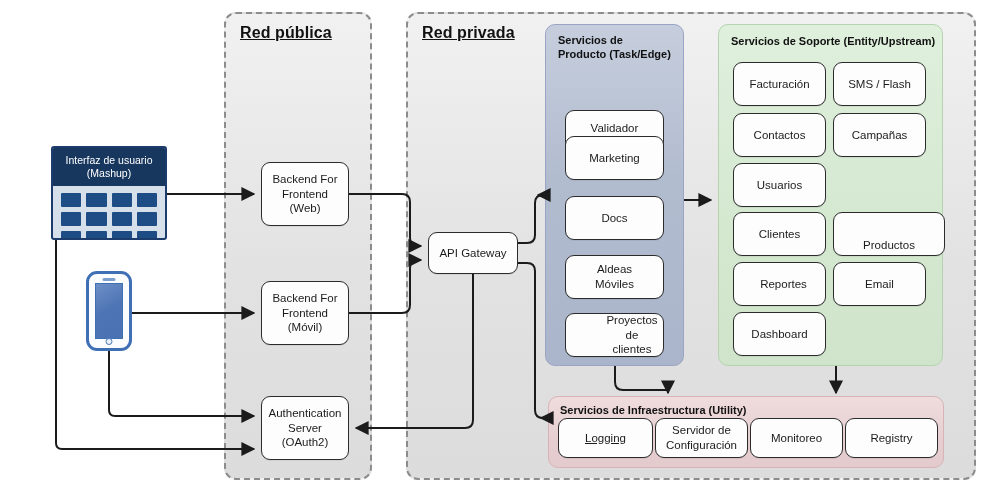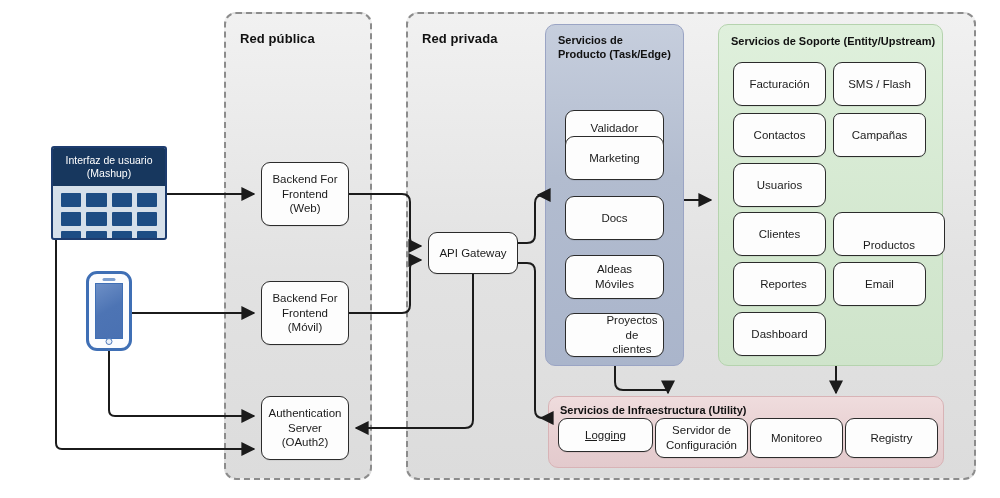--- a/index.html
+++ b/index.html
@@ -24,25 +24,26 @@
   
   .zone {
     position: absolute;
     border: 2px dashed #8c8c8c;
     border-radius: 12px;
     background: linear-gradient(to bottom, #f1f1f1 0%, #e2e2e2 55%, #dcdcdc 100%);
     z-index: 1;
   }
   .zone-title {
     position: absolute;
-    left: 14px; top: 17px;
-    font-size: 13px;
+    left: 14px; top: 10px;
+    font-size: 16px;
     font-weight: bold;
     color: #111;
     letter-spacing: .1px;
+    text-decoration: underline;
   }
 
   
   .node {
     position: absolute;
     background: #fdfdfd;
     border: 1.6px solid #2b2b2b;
     border-radius: 9px;
     display: flex;
     align-items: center;
@@ -236,21 +237,21 @@
 
   <div class="node" style="left:733px; top:62px; width:93px; height:44px;">
     <span>Facturación</span>
   </div>
   <div class="node" style="left:833px; top:62px; width:93px; height:44px;">
     <span>SMS / Flash</span>
   </div>
   <div class="node" style="left:733px; top:113px; width:93px; height:44px;">
     <span>Contactos</span>
   </div>
-  <div class="node" style="left:833px; top:113px; width:93px; height:44px;border-radius:7px;">
+  <div class="node" style="left:833px; top:113px; width:93px; height:44px;">
     <span>Campañas</span>
   </div>
   <div class="node" style="left:733px; top:163px; width:93px; height:44px;">
     <span>Usuarios</span>
   </div>
   <div class="node" style="left:733px; top:212px; width:93px; height:44px;">
     <span>Clientes</span>
   </div>
   <div class="node" style="left:833px; top:212px; width:112px; height:44px;align-items:flex-end;">
     <span>Productos</span>
@@ -258,21 +259,21 @@
   <div class="node" style="left:733px; top:262px; width:93px; height:44px;padding-left:12px;">
     <span>Reportes</span>
   </div>
   <div class="node" style="left:833px; top:262px; width:93px; height:44px;">
     <span>Email</span>
   </div>
   <div class="node" style="left:733px; top:312px; width:93px; height:44px;">
     <span>Dashboard</span>
   </div>
 
-  <div class="node" style="left:558px; top:418px; width:95px; height:34px;text-decoration:underline;">
+  <div class="node" style="left:558px; top:418px; width:95px; height:40px;text-decoration:underline;">
     <span>Logging</span>
   </div>
   <div class="node" style="left:750px; top:418px; width:93px; height:40px;">
     <span>Monitoreo</span>
   </div>
   <div class="node" style="left:655px; top:418px; width:93px; height:40px;">
     <span>Servidor de<br>Configuración</span>
   </div>
   <div class="node" style="left:845px; top:418px; width:93px; height:40px;">
     <span>Registry</span>

